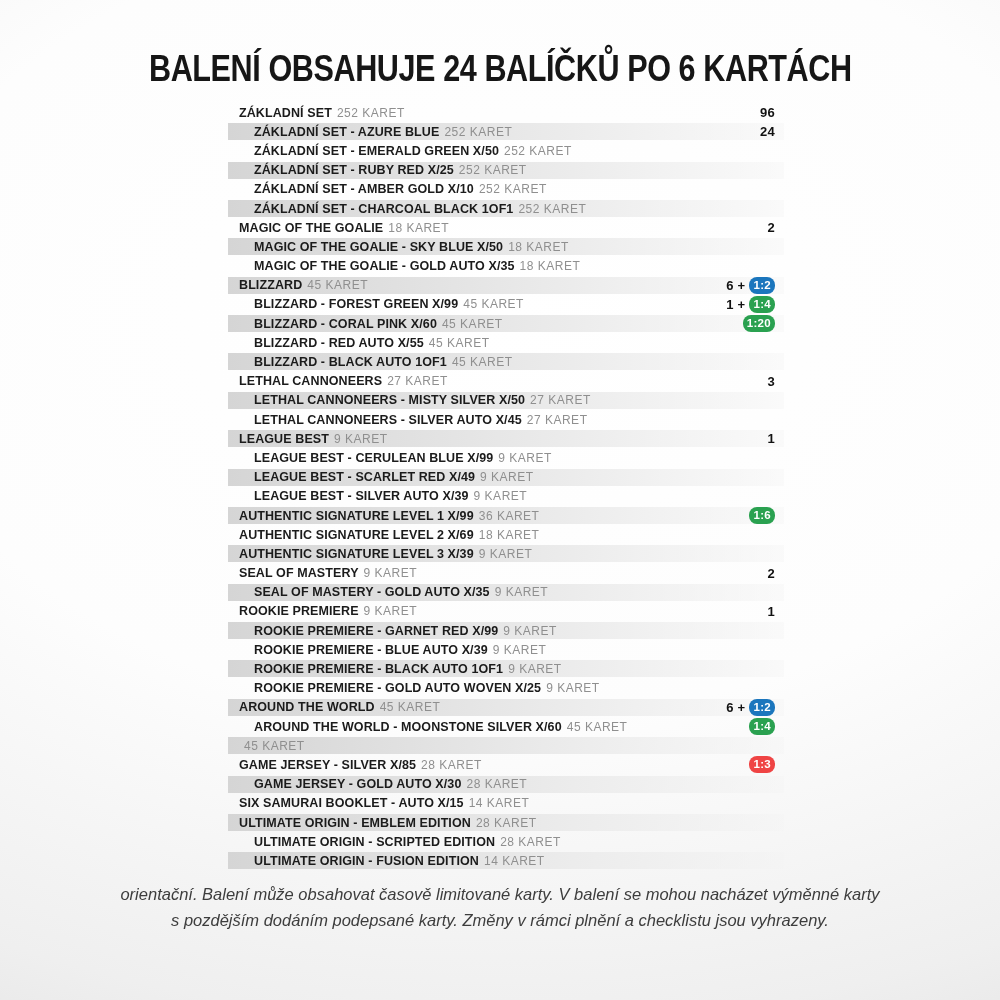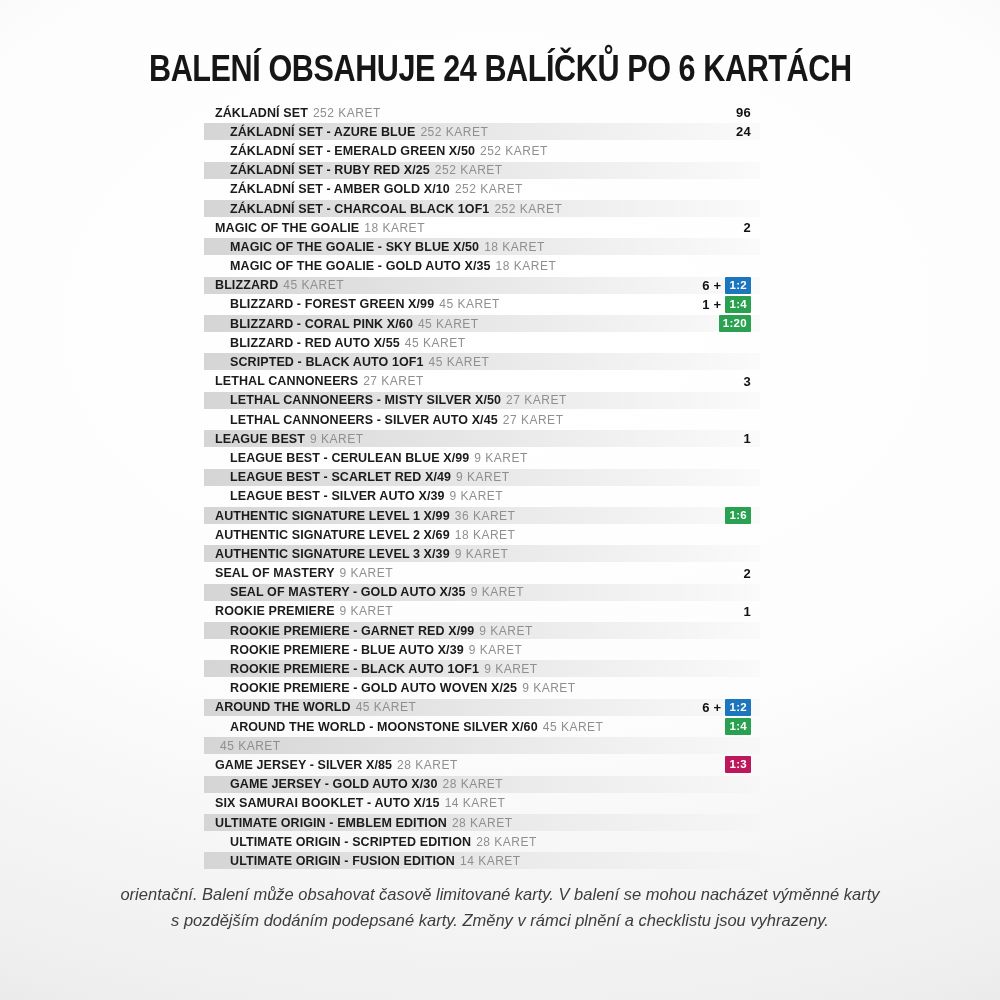--- a/index.html
+++ b/index.html
@@ -7,39 +7,39 @@
     width:1000px;height:1000px;position:relative;overflow:hidden;
     font-family:"Liberation Sans","DejaVu Sans",sans-serif;
     background:
       radial-gradient(145% 95% at 50% 32%, #ffffff 0%, #fdfdfd 42%, #efefef 74%, #dedede 96%, #d7d7d7 100%);
   }
   .title-wrap{position:absolute;top:48px;left:0;width:1000px;text-align:center;}
   .title-wrap h1{
     margin:0;display:inline-block;font-size:36px;font-weight:bold;color:#161616;
     letter-spacing:-0.5px;transform:scaleX(0.85);transform-origin:50% 50%;white-space:nowrap;
   }
-  .rows{position:absolute;left:204px;top:103px;width:556px;}
+  .rows{position:absolute;left:228px;top:103px;width:556px;}
   .row{
     display:flex;align-items:center;height:19.2px;padding:0 9px 0 11px;box-sizing:border-box;
   }
   .row.striped{
     background-image:linear-gradient(90deg,#d5d5d5 0%,#e0e0e0 30%,#ececec 62%,rgba(243,243,243,0.35) 100%);
     background-repeat:no-repeat;background-size:100% 17px;background-position:0 1px;
   }
   .label{
     font-weight:bold;font-size:12.5px;color:#1b1b1b;letter-spacing:0.1px;white-space:nowrap;
   }
   .row.indent .label{margin-left:15px;}
   .karet{
     font-size:12px;color:#8f8f8f;margin-left:5px;letter-spacing:0.5px;white-space:nowrap;
   }
   .right{margin-left:auto;display:flex;align-items:center;gap:4px;}
   .value{font-weight:bold;font-size:13px;color:#111;letter-spacing:0.3px;white-space:nowrap;}
   .badge{
-    display:inline-block;padding:1px 4px 2px 4px;border-radius:1px;color:#ffffff;
+    display:inline-block;padding:1px 4px 2px 4px;border-radius:8px;color:#ffffff;
     font-weight:bold;font-size:11.5px;letter-spacing:0.3px;line-height:14px;
   }
   .footer{
     position:absolute;left:50%;transform:translateX(-50%);top:882px;width:900px;
     text-align:center;font-style:italic;font-size:16.5px;color:#3d3d3d;line-height:1.55;
   }
 </style>
 </head>
 <body>
 
@@ -114,21 +114,21 @@
       <span class="karet">45 KARET</span>
       <span class="right">
         <span class="badge" style="background: rgb(42, 161, 80);">1:20</span>
       </span>
     </div>
     <div class="row indent">
       <span class="label">BLIZZARD - RED AUTO X/55</span>
       <span class="karet">45 KARET</span>
     </div>
     <div class="row striped indent">
-      <span class="label">SCRIPTED - BLACK AUTO 1OF1</span>
+      <span class="label">BLIZZARD - BLACK AUTO 1OF1</span>
       <span class="karet">45 KARET</span>
     </div>
     <div class="row">
       <span class="label">LETHAL CANNONEERS</span>
       <span class="karet">27 KARET</span>
       <span class="right">
         <span class="value">3</span>
       </span>
     </div>
     <div class="row striped indent">
@@ -222,21 +222,21 @@
         <span class="badge" style="background: rgb(42, 161, 80);">1:4</span>
       </span>
     </div>
     <div class="row striped indent">
       <span class="karet">45 KARET</span>
     </div>
     <div class="row">
       <span class="label">GAME JERSEY - SILVER X/85</span>
       <span class="karet">28 KARET</span>
       <span class="right">
-        <span class="badge" style="background: #be185d; text-align: right;">1:3</span>
+        <span class="badge" style="background: #ef4444; text-align: right;">1:3</span>
       </span>
     </div>
     <div class="row striped indent">
       <span class="label">GAME JERSEY - GOLD AUTO X/30</span>
       <span class="karet">28 KARET</span>
     </div>
     <div class="row">
       <span class="label">SIX SAMURAI BOOKLET - AUTO X/15</span>
       <span class="karet">14 KARET</span>
     </div>

